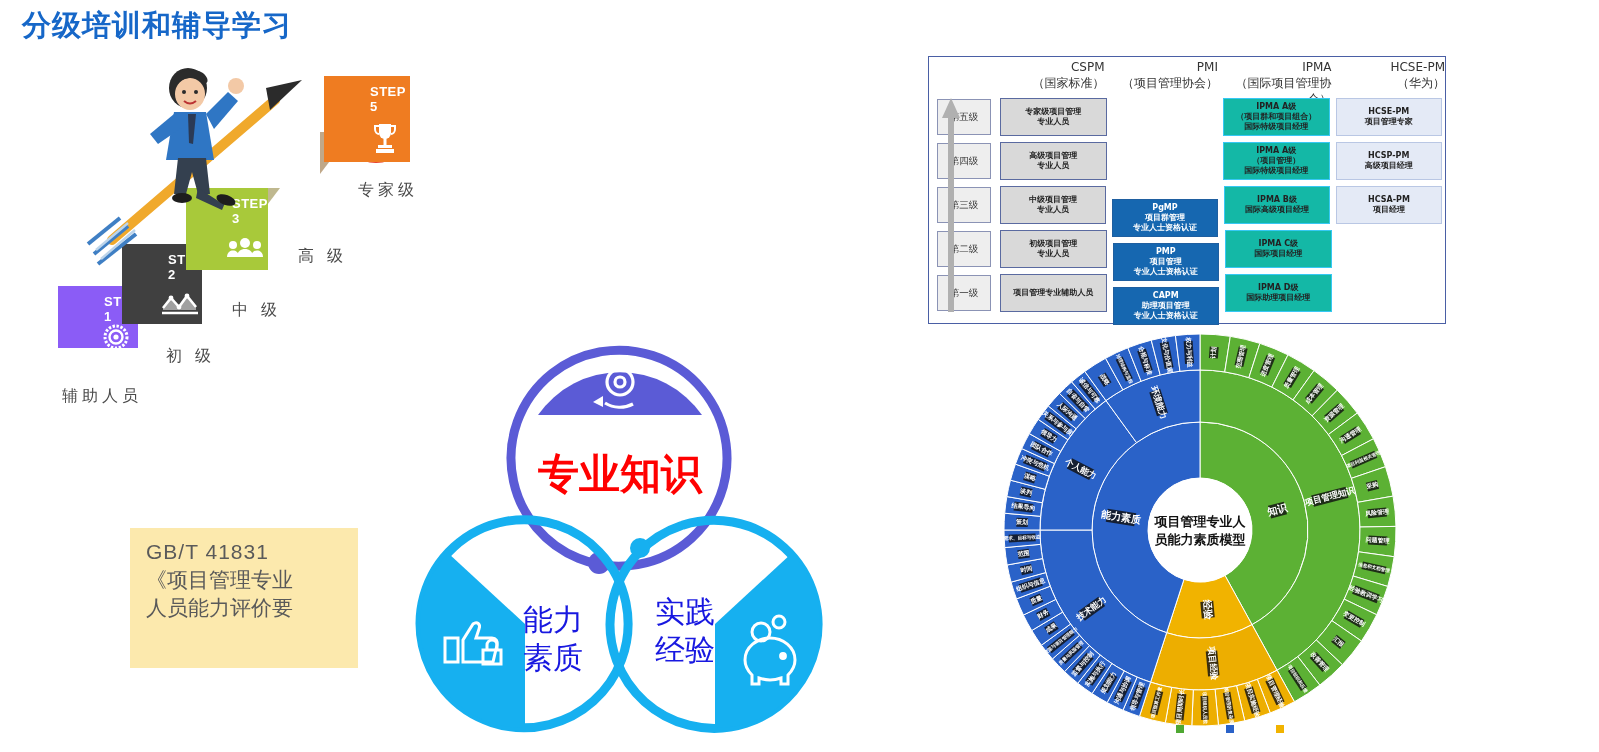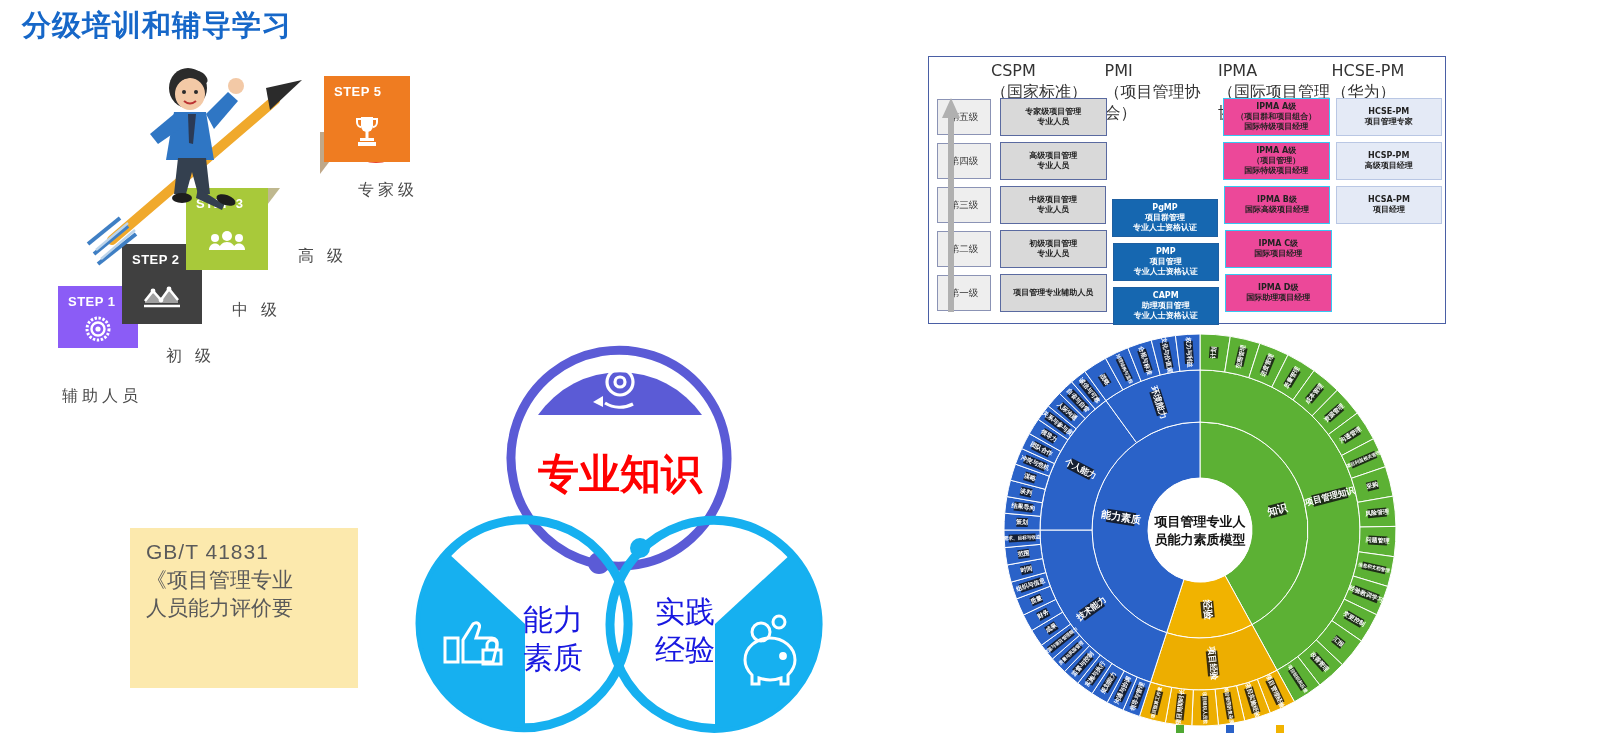--- a/index.html
+++ b/index.html
@@ -16,21 +16,21 @@
   #page-title {
     left:22px; top:6px;
     font-size:29px; font-weight:bold; color:#1667c8;
     letter-spacing:1px;
   }
 
   
   #steps-area { left:0; top:48px; width:470px; height:390px; }
   .step-box {
     position:absolute; color:#fff;
-    display:flex; flex-direction:column; align-items:flex-end;
+    display:flex; flex-direction:column; align-items:flex-end;padding-left:36px;
   }
   .step-box .step-label {
     font-size:13px; font-weight:bold; align-self:flex-start;
     margin:8px 0 0 10px; letter-spacing:.5px;
   }
   .step-box .step-ico {
     flex:1; display:flex; align-items:center; justify-content:center;
     width:100%;
   }
   .grade-label {
@@ -40,55 +40,55 @@
   }
 
   
   #target-icon { left:341px; top:55px; }
 
   
   #venn-area { left:375px; top:320px; width:490px; height:420px;text-align:right; }
 
   
   #gbt-box {
-    left:130px; top:528px; width:228px; height:160px;
+    left:130px; top:528px; width:228px; height:140px;
     background:#fce9ad;
     color:#5a5a5a; font-size:21px; line-height:1.34;
     padding:10px 8px 0 16px;
     font-family:"DejaVu Sans",sans-serif;
   }
   #gbt-box .code { font-family:"Liberation Sans",sans-serif; letter-spacing:1px;}
 
   
   #cert-table {
     left:928px; top:56px; width:518px; height:268px;
     border:1.5px solid #4a5fa5; background:#fff;
   }
   #cert-header { display:flex; height:38px; padding-left:62px; }
   #cert-header .chcol {
-    flex:1; text-align:left; font-size:16px; color:#333;
+    flex:1; text-align:right; font-size:12px; color:#333;
     line-height:1.32; padding-top:3px;
     font-family:"DejaVu Sans",sans-serif;
   }
   .cert-row { display:flex; height:44px; padding-left:8px; align-items:center; }
   .lvl-cell {
     width:54px; height:36px; margin-right:6px;
     border:1px solid #8b93b5; background:#eeeeee;
     display:flex; align-items:center; justify-content:center;
     font-size:9.5px; color:#333; font-family:"DejaVu Serif",serif;
   }
   .cert-cell {
     flex:1; height:38px; margin:0 3px;
     display:flex; flex-direction:column; align-items:center; justify-content:center;
     font-size:8px; font-weight:bold; line-height:1.25; text-align:center;
     font-family:"DejaVu Sans",sans-serif;
   }
   .cert-cell.gray  { background:#d9d9d9; border:1px solid #5a6aa0; color:#222; }
   .cert-cell.blue  { background:#1667b0; border:1px solid #1f5fa0; color:#fff;margin-top:25px; }
-  .cert-cell.cyan  { background:#ec4899; border:1px solid #36c8f4; color:#222;text-align:right; }
+  .cert-cell.cyan  { background:#14b8a6; border:1px solid #36c8f4; color:#222;text-align:right; }
   .cert-cell.pale  { background:#e4eaf6; border:1px solid #b9c7e4; color:#222; }
   .cert-cell.empty { background:transparent; border:none; }
   #cert-arrow { left:942px; top:98px; }
 
   
   #sunburst-area { left:1000px; top:330px; width:400px; height:400px; }
   #legend-dots {
     left:1176px; top:725px; width:120px; display:flex; gap:42px;
   }
   .ldot { width:8px; height:8px; }

